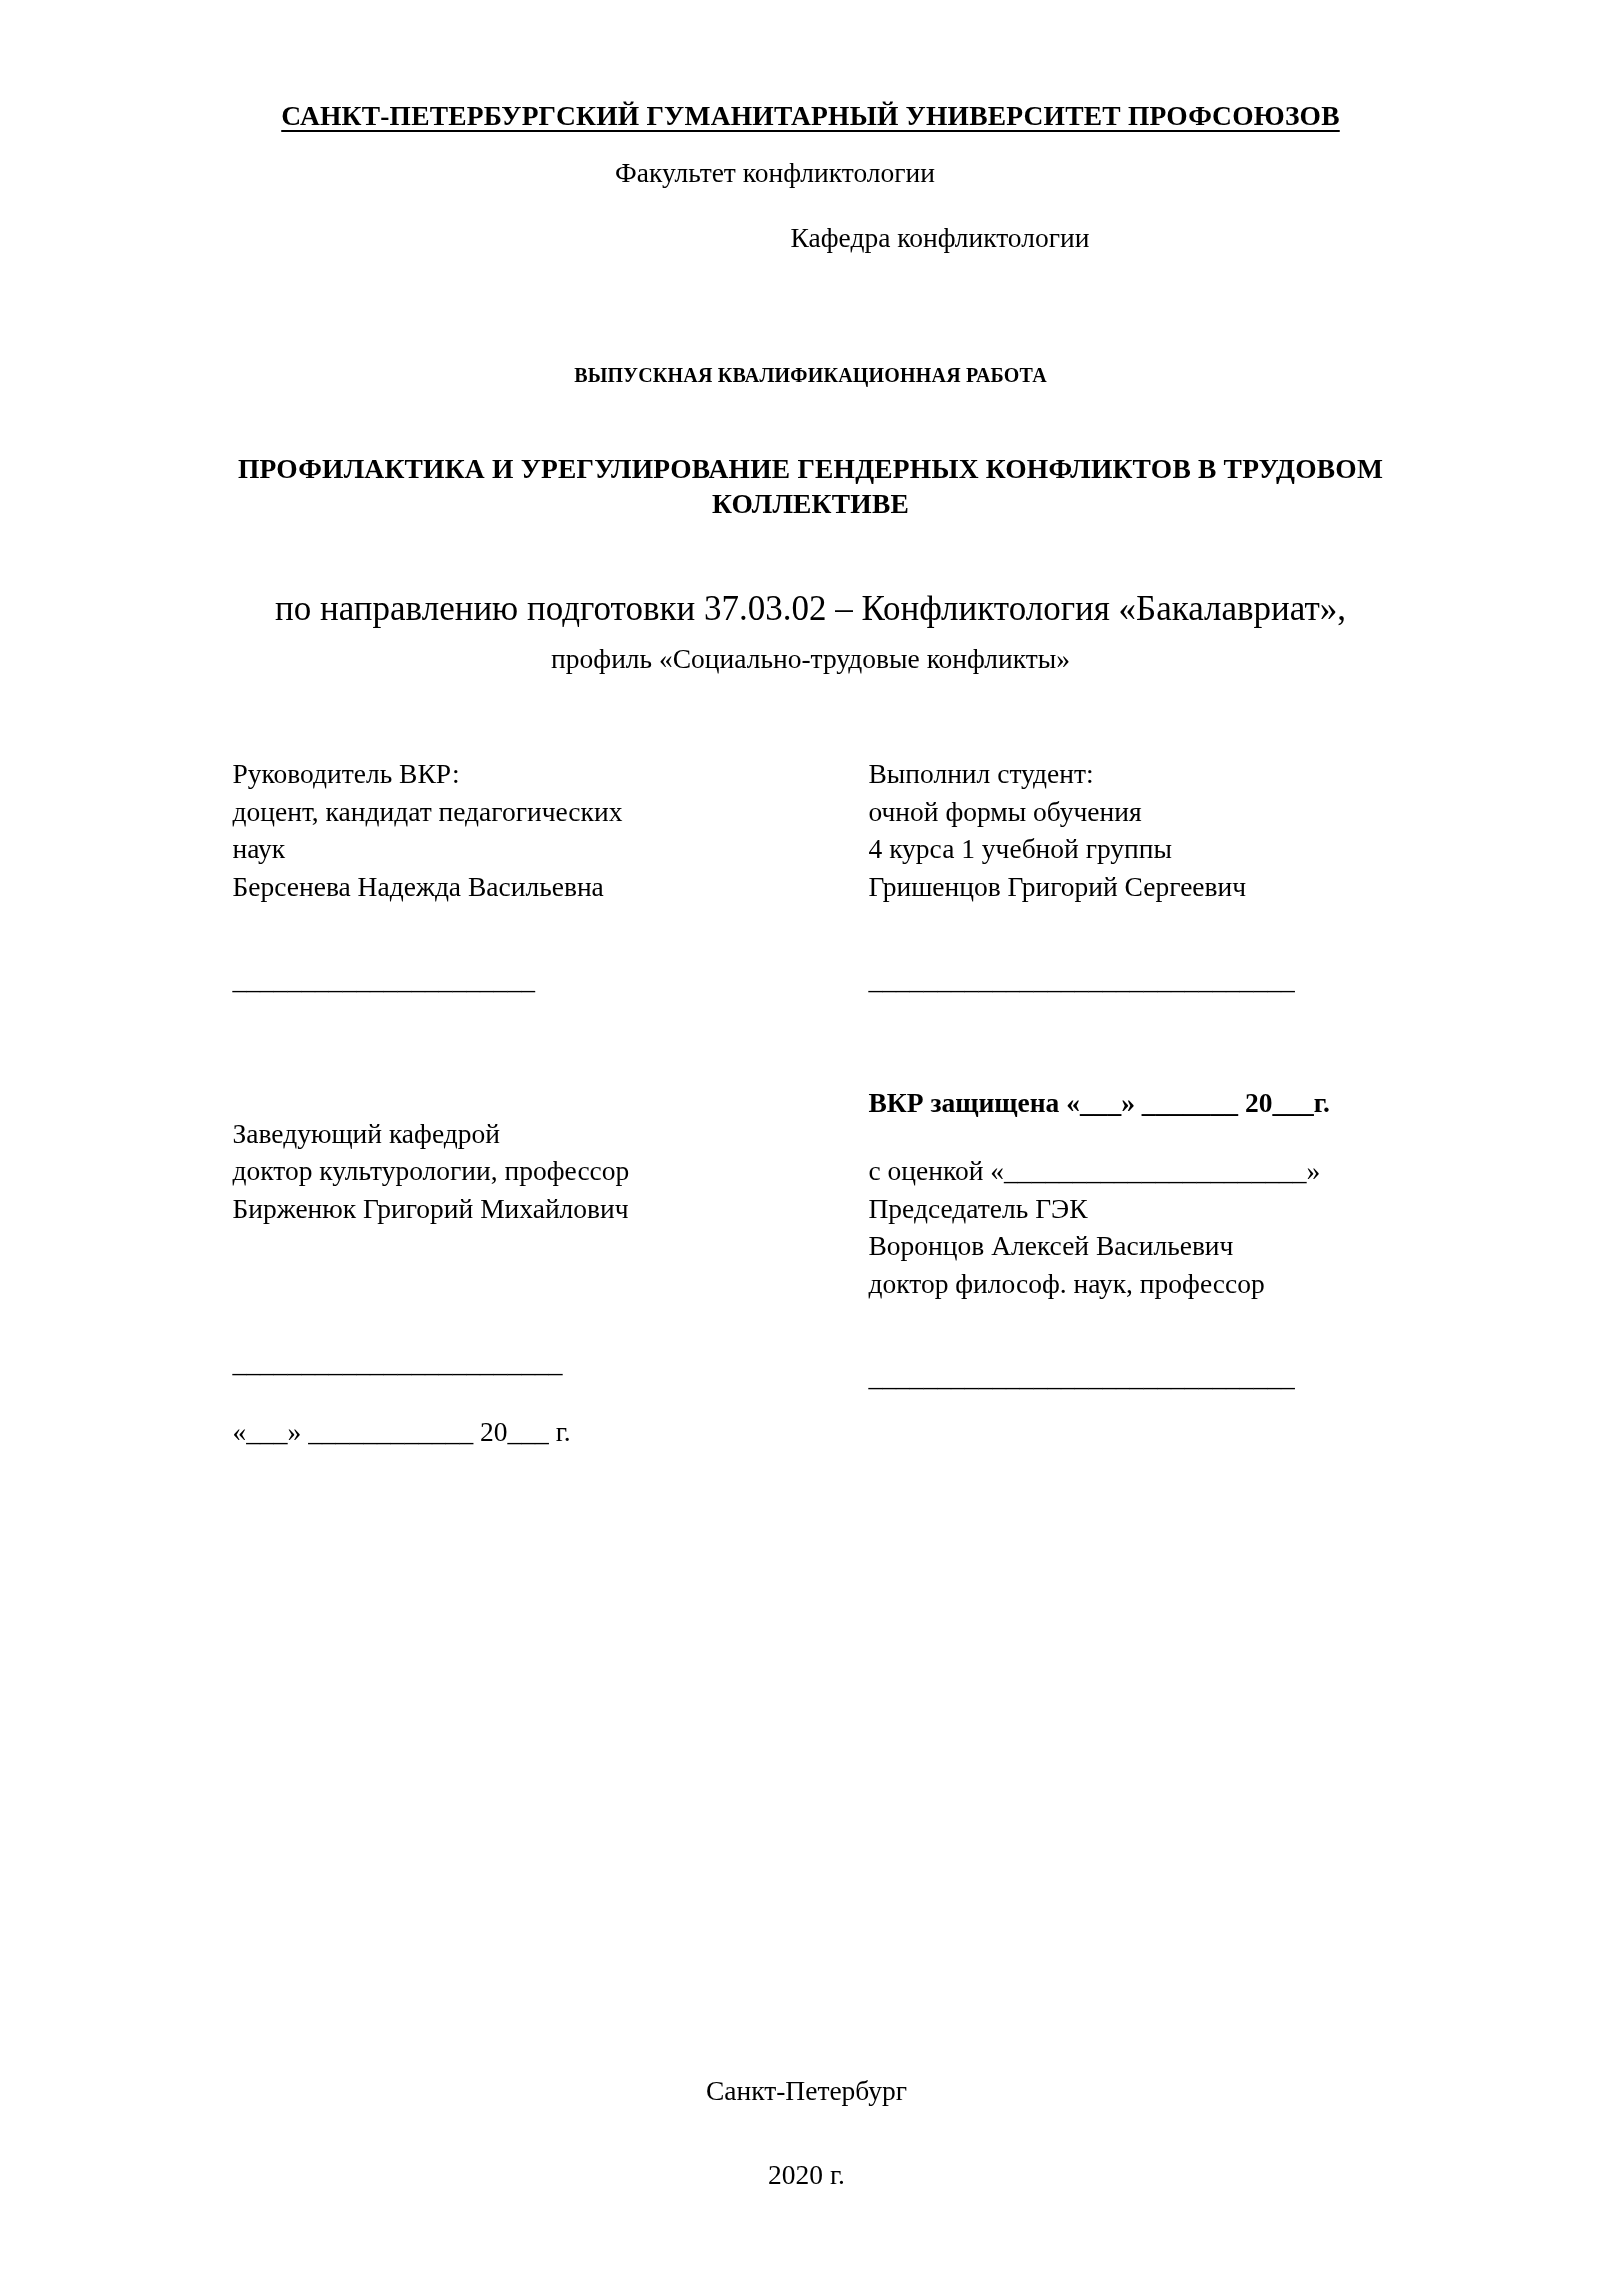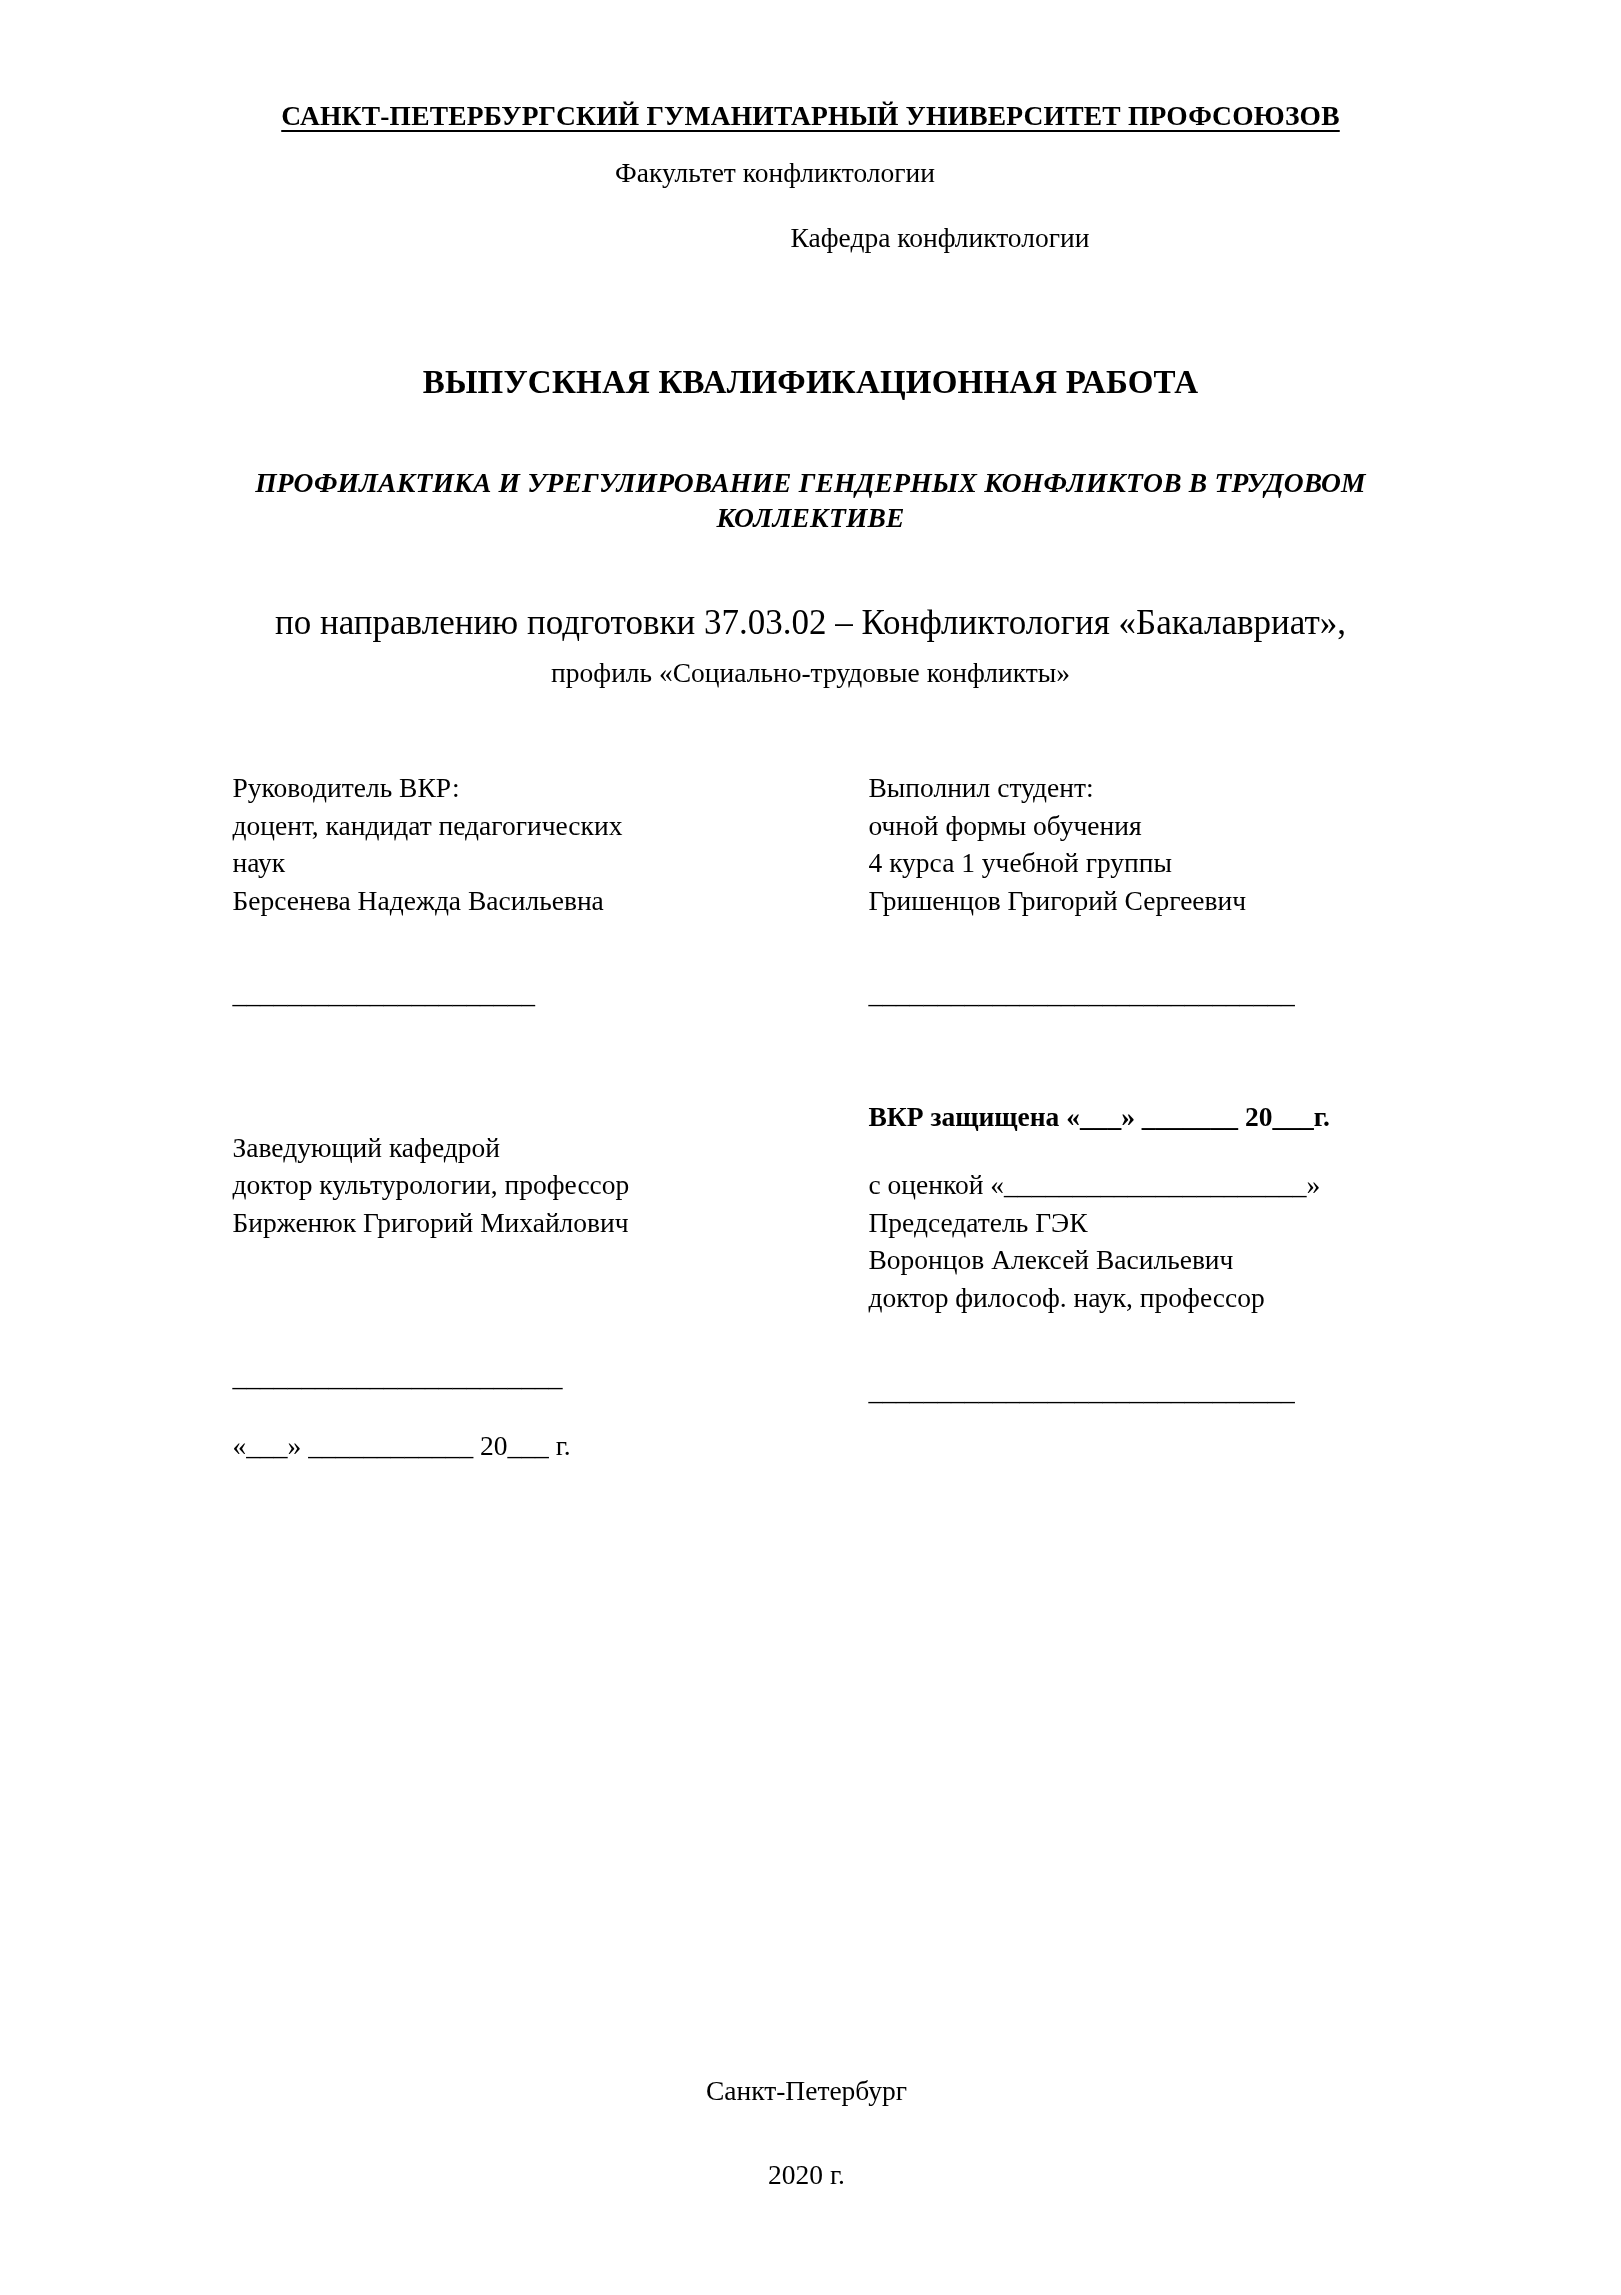--- a/index.html
+++ b/index.html
@@ -43,33 +43,32 @@
     text-align: center;
     font-size: 27.5px;
     margin-top: 33px;
     padding-left: 259px;
   }
 
   
   .doc-type {
     text-align: center;
     font-weight: bold;
-    font-size: 33px;
+    font-size: 20px;
     margin-top: 110px;
     letter-spacing: 0.2px;
   }
   .work-title {
     text-align: center;
     font-weight: bold;
     font-size: 27.5px;
     line-height: 1.28;
     margin-top: 64px;
     padding: 0 15.7px;
     letter-spacing: 0.2px;
-    font-style: italic;
   }
   .program-line1 {
     text-align: center;
     font-size: 35px;
     margin-top: 68px;
   }
   .program-line2 {
     text-align: center;
     font-size: 27.5px;
     margin-top: 14px;

